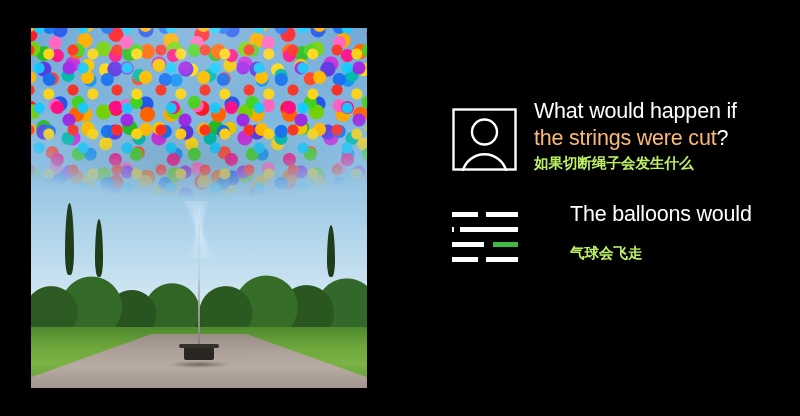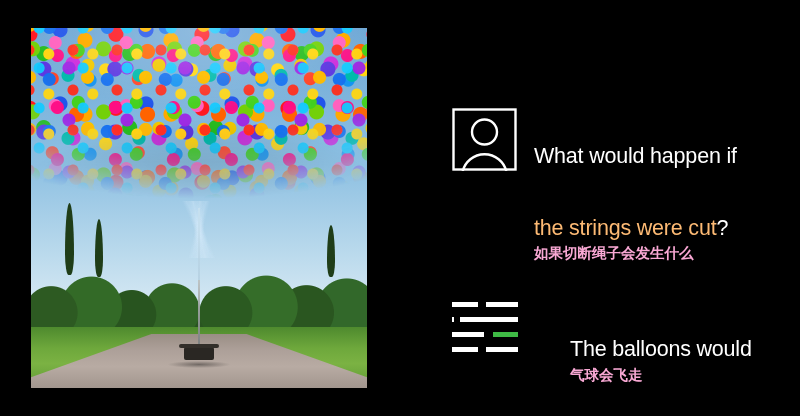--- a/index.html
+++ b/index.html
@@ -165,33 +165,32 @@
   
   .lines-icon{width:66px;height:56px;display:block;}
 
   .qline,.aline{
     font-size:21.5px;
     line-height:27px;
     font-weight:400;
     letter-spacing:-.2px;
     color:#ffffff;
     white-space:nowrap;
-    margin-top:45px;
   }
   .hl{color:#fdba74;}
   .cn{
     font-size:14.5px;
     line-height:20px;
-    color:#f9a8d4;
+    color:#bef264;
     font-weight:700;
     margin-top:1px;
     white-space:nowrap;
     font-family:"DejaVu Sans","Liberation Sans",sans-serif;
   }
-  .a-block .cn{margin-top:2px;}
+  .a-block .cn{margin-top:15px;}
 </style>
 </head>
 <body>
 
 <div id="photo-panel">
   <div class="ph-layer sky"></div>
 
   <div class="strings-fan"></div>
   <div class="strings"></div>
 

